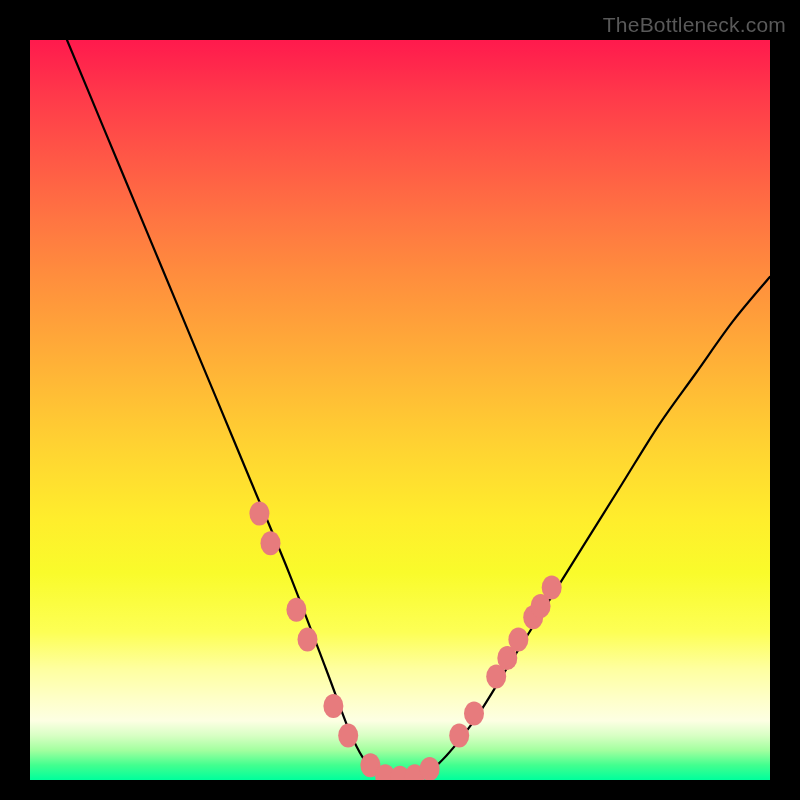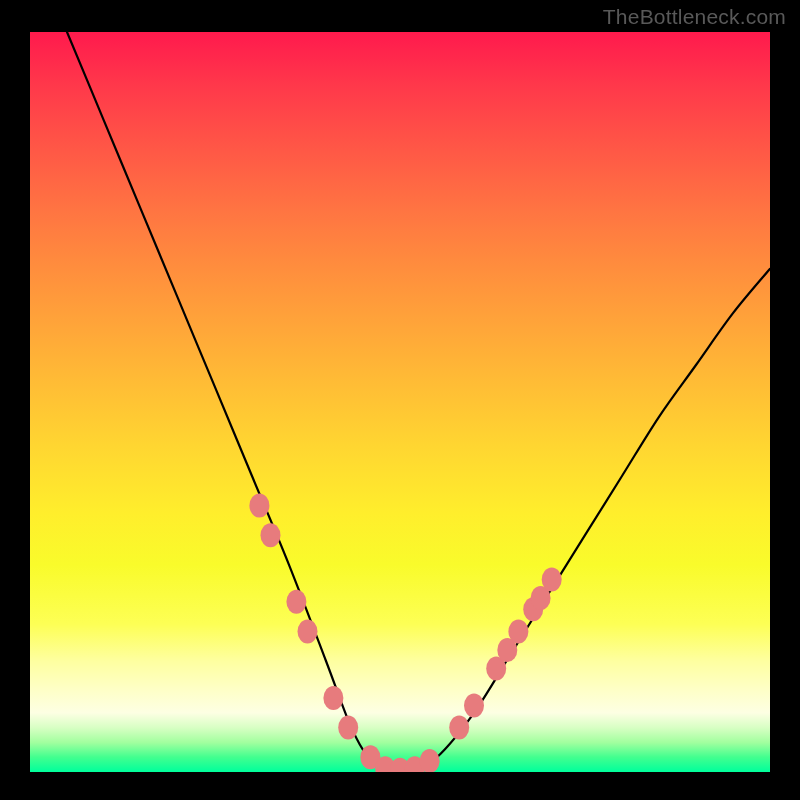--- a/index.html
+++ b/index.html
@@ -6,21 +6,21 @@
     margin: 0;
     padding: 0;
     width: 800px;
     height: 800px;
     background: #000000;
     overflow: hidden;
     font-family: Arial, Helvetica, sans-serif;
   }
   .frame {
     position: absolute;
-    top: 2px;
+    top: 10px;
     left: 0;
     width: 800px;
     height: 603px;
     background: #000000;
   }
   .plot-area {
     position: absolute;
     top: 30px;
     left: 30px;
     width: 740px;

